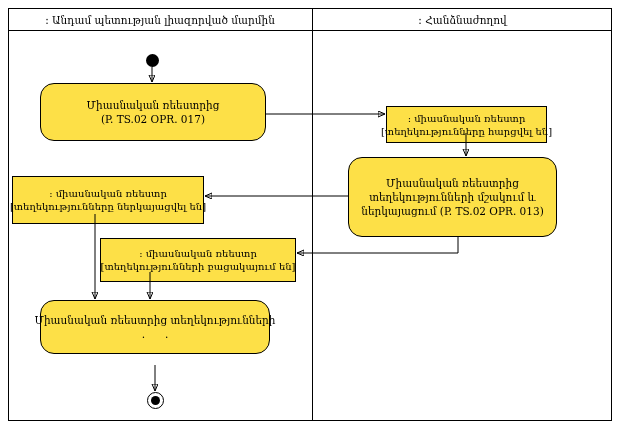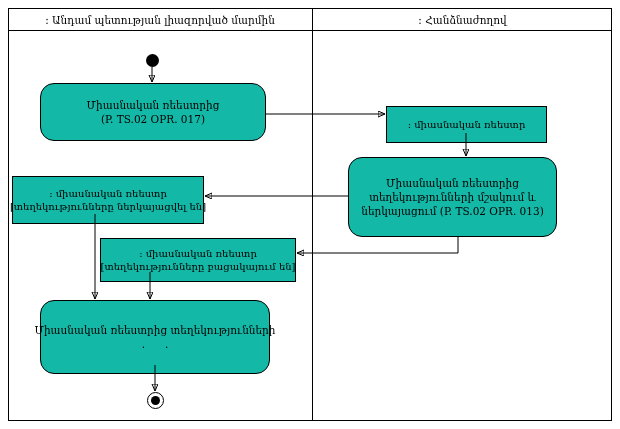--- a/index.html
+++ b/index.html
@@ -12,21 +12,21 @@
   #canvas { position: relative; width: 620px; height: 429px; background: #fff; overflow: hidden; }
 
   .frame { position: absolute; left: 8px; top: 8px; width: 604px; height: 413px; border: 1px solid #000; background: transparent; }
   .vdiv  { position: absolute; left: 312px; top: 8px; width: 1px; height: 413px; background: #000; }
   .hsep  { position: absolute; left: 8px; top: 30px; width: 604px; height: 1px; background: #000; }
 
   .lane-title { position: absolute; top: 9px; height: 21px; display: flex; align-items: center; justify-content: center; font-size: 10.5px; }
   .lane-title.left  { left: 8px;   width: 304px; }
   .lane-title.right { left: 313px; width: 299px; }
 
-  .node { position: absolute; border: 1px solid #000; background: #14b8a6;
+  .node { position: absolute; border: 1px solid #000; background: #fde047;
           display: flex; flex-direction: column; align-items: center; justify-content: center;
           text-align: center; }
   .node span { white-space: nowrap; display: block; }
   .activity { border-radius: 14px; font-size: 10.5px; line-height: 1.35; padding: 3px 6px; }
   .objnode  { font-size: 10px; line-height: 1.3; padding: 2px 4px; margin-top: 10px; }
 
   .initial { position: absolute; width: 13px; height: 13px; background: #000; border-radius: 50%; }
   .final   { position: absolute; width: 17px; height: 17px; border: 1px solid #000; border-radius: 50%;
              background: #fff; display: flex; align-items: center; justify-content: center; }
   .final i { display: block; width: 9px; height: 9px; background: #000; border-radius: 50%; }
@@ -52,39 +52,40 @@
 
   <div class="initial" style="left:146px;top:54px"></div>
 
   <div class="node activity" style="left:40px;top:83px;width:226px;height:58px">
     <span>Միասնական ռեեստրից</span>
     <span>(P. TS.02 OPR. 017)</span>
   </div>
 
   <div class="node objnode" style="left:386px;top:96px;width:161px;height:37px">
     <span>: միասնական ռեեստր</span>
+    <span>[տեղեկությունները հարցվել են]</span>
   </div>
 
   <div class="node activity" style="left:348px;top:157px;width:209px;height:80px">
     <span>Միասնական ռեեստրից</span>
     <span>տեղեկությունների մշակում և</span>
     <span>ներկայացում (P. TS.02 OPR. 013)</span>
   </div>
 
   <div class="node objnode" style="left:12px;top:166px;width:192px;height:48px">
     <span>: միասնական ռեեստր</span>
     <span>[տեղեկությունները ներկայացվել են]</span>
   </div>
 
   <div class="node objnode" style="left:100px;top:228px;width:196px;height:44px">
     <span>: միասնական ռեեստր</span>
-    <span>[տեղեկությունները բացակայում են]</span>
+    <span>[տեղեկությունների բացակայում են]</span>
   </div>
 
-  <div class="node activity" style="left:40px;top:300px;width:230px;height:74px">
+  <div class="node activity" style="left:40px;top:300px;width:230px;height:54px">
     <span>Միասնական ռեեստրից տեղեկությունների</span>
     <span>.&nbsp;&nbsp;&nbsp;&nbsp;&nbsp;&nbsp;.</span>
   </div>
 
   <div class="final" style="left:147px;top:392px">
     <i></i>
   </div>
 
   <svg class="arrows" width="620" height="429">
     <defs>

